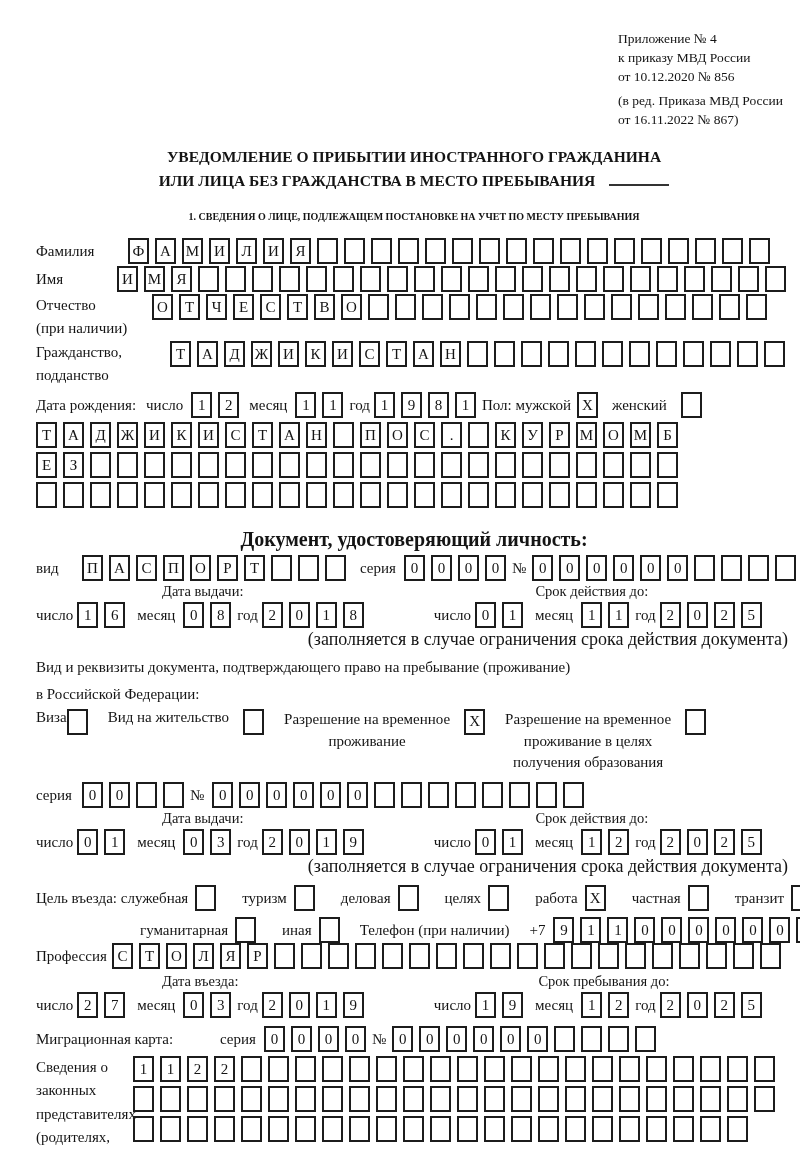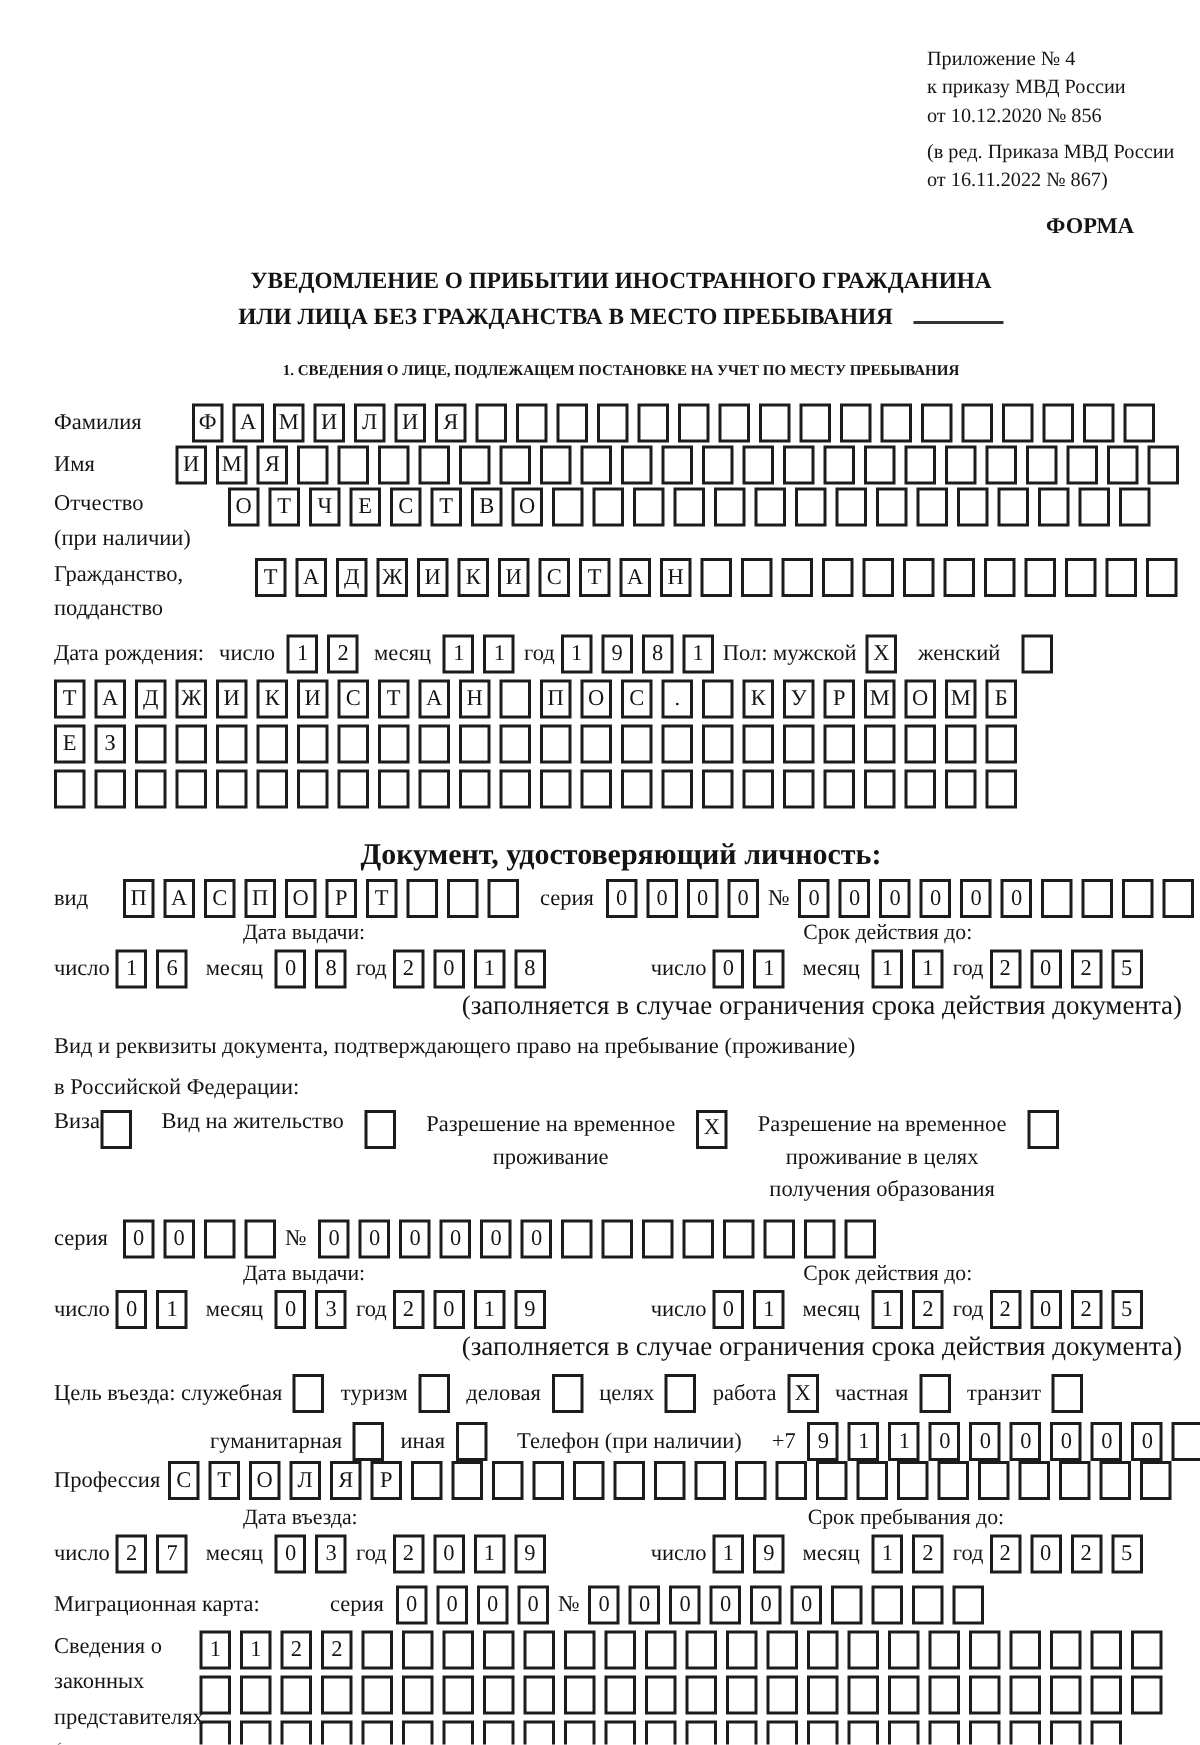--- a/index.html
+++ b/index.html
@@ -58,40 +58,39 @@
   .date-row { display: flex; align-items: center; font-size: 15px; white-space: nowrap; margin-top: 2px; }
   .date-right { margin-left: 64px; }
   .note-right { text-align: right; font-size: 18px; padding-right: 4px; margin-top: 1px; }
 
   .res-lines { font-size: 15px; line-height: 1.75; margin-top: 4px; }
   .perm-row { display: flex; align-items: flex-start; margin-top: 2px; font-size: 15px; }
   .perm-multi { text-align: center; line-height: 1.45; }
 
   .purpose-row { display: flex; align-items: center; font-size: 15px; white-space: nowrap; margin-top: 8px; }
   .purpose-row .cbox { margin-left: 7px; }
-  .purpose-item { margin-left: 11px; }
+  .purpose-item { margin-left: 26px; }
 
   .legal-row { display: flex; align-items: flex-start; margin-top: 4px; }
   .legal-lbl { width: 97px; flex: none; font-size: 15px; line-height: 1.55; }
   .legal-cells .row { margin-bottom: 4px; }
 </style>
 </head>
 <body>
 
 <div class="page">
 
   <div class="top-right">
     <div>Приложение № 4</div>
     <div>к приказу МВД России</div>
     <div>от 10.12.2020 № 856</div>
     <div class="edition">(в ред. Приказа МВД России</div>
     <div>от 16.11.2022 № 867)</div>
   </div>
 
-  <div class="forma">ФОРМА</div>
 
   <div class="title">
     <div>УВЕДОМЛЕНИЕ О ПРИБЫТИИ ИНОСТРАННОГО ГРАЖДАНИНА</div>
     <div><span>ИЛИ ЛИЦА БЕЗ ГРАЖДАНСТВА В МЕСТО ПРЕБЫВАНИЯ</span><span class="blank-line"></span></div>
   </div>
 
   <div class="sec-heading">1. СВЕДЕНИЯ О ЛИЦЕ, ПОДЛЕЖАЩЕМ ПОСТАНОВКЕ НА УЧЕТ ПО МЕСТУ ПРЕБЫВАНИЯ</div>
 
   <div class="row first-row">
     <span class="lbl w92">Фамилия</span>

